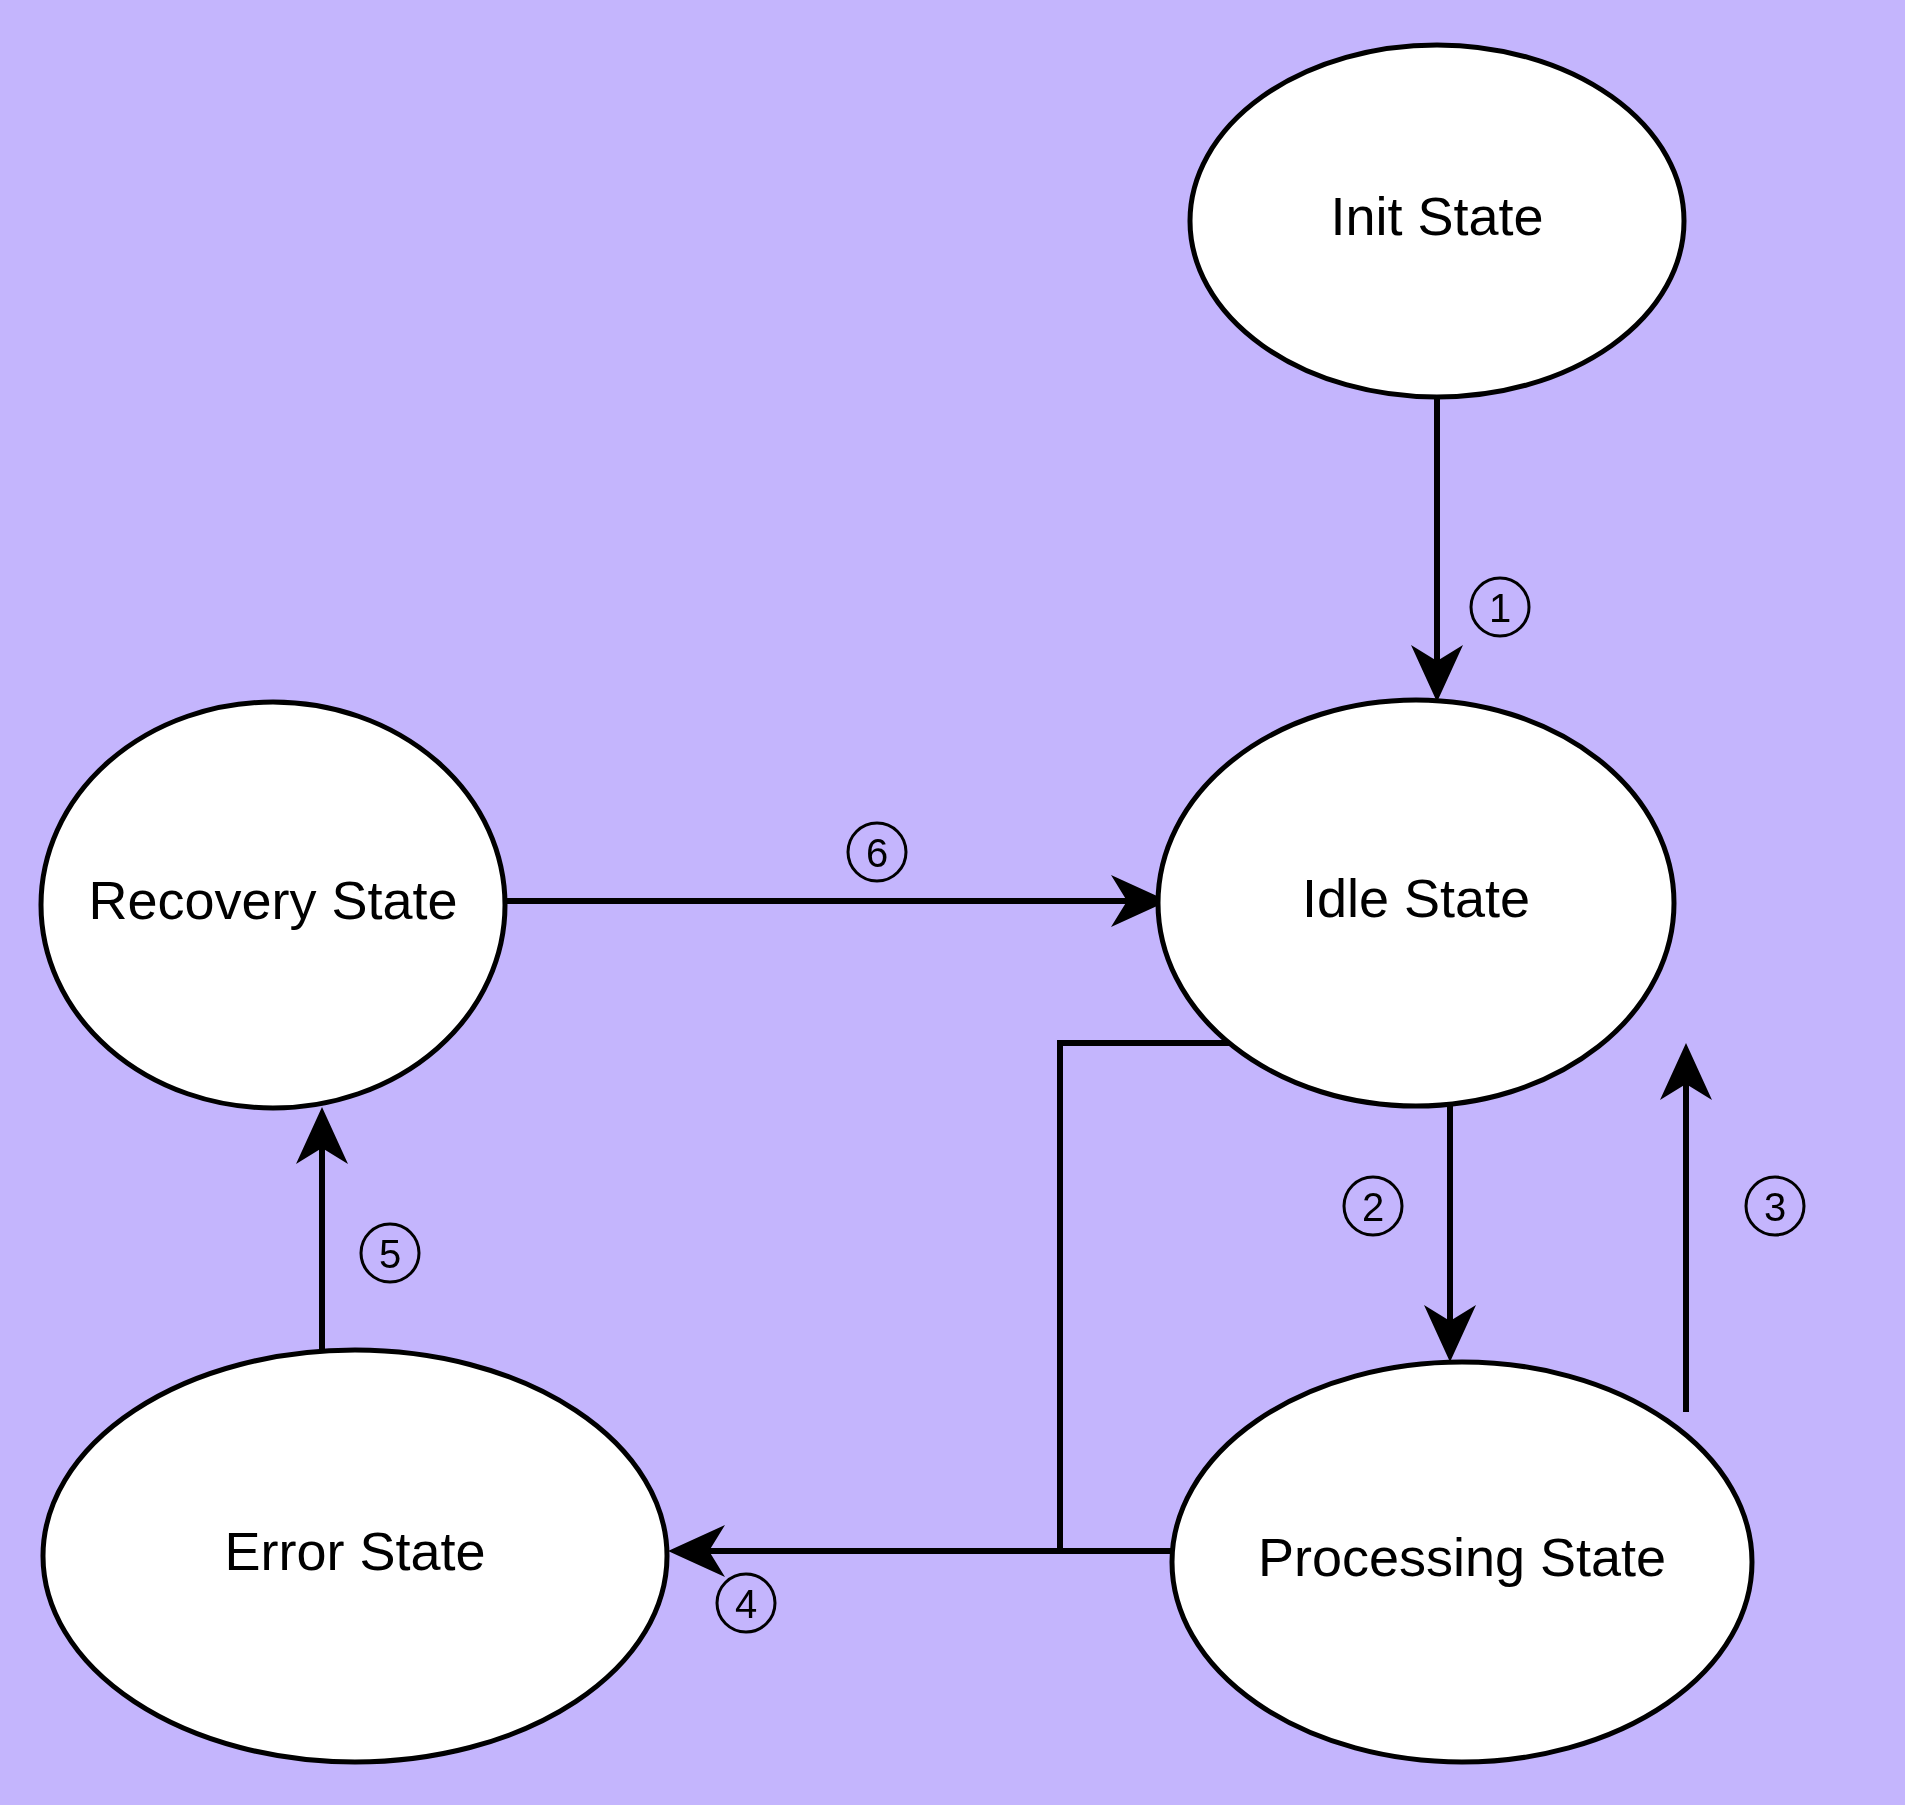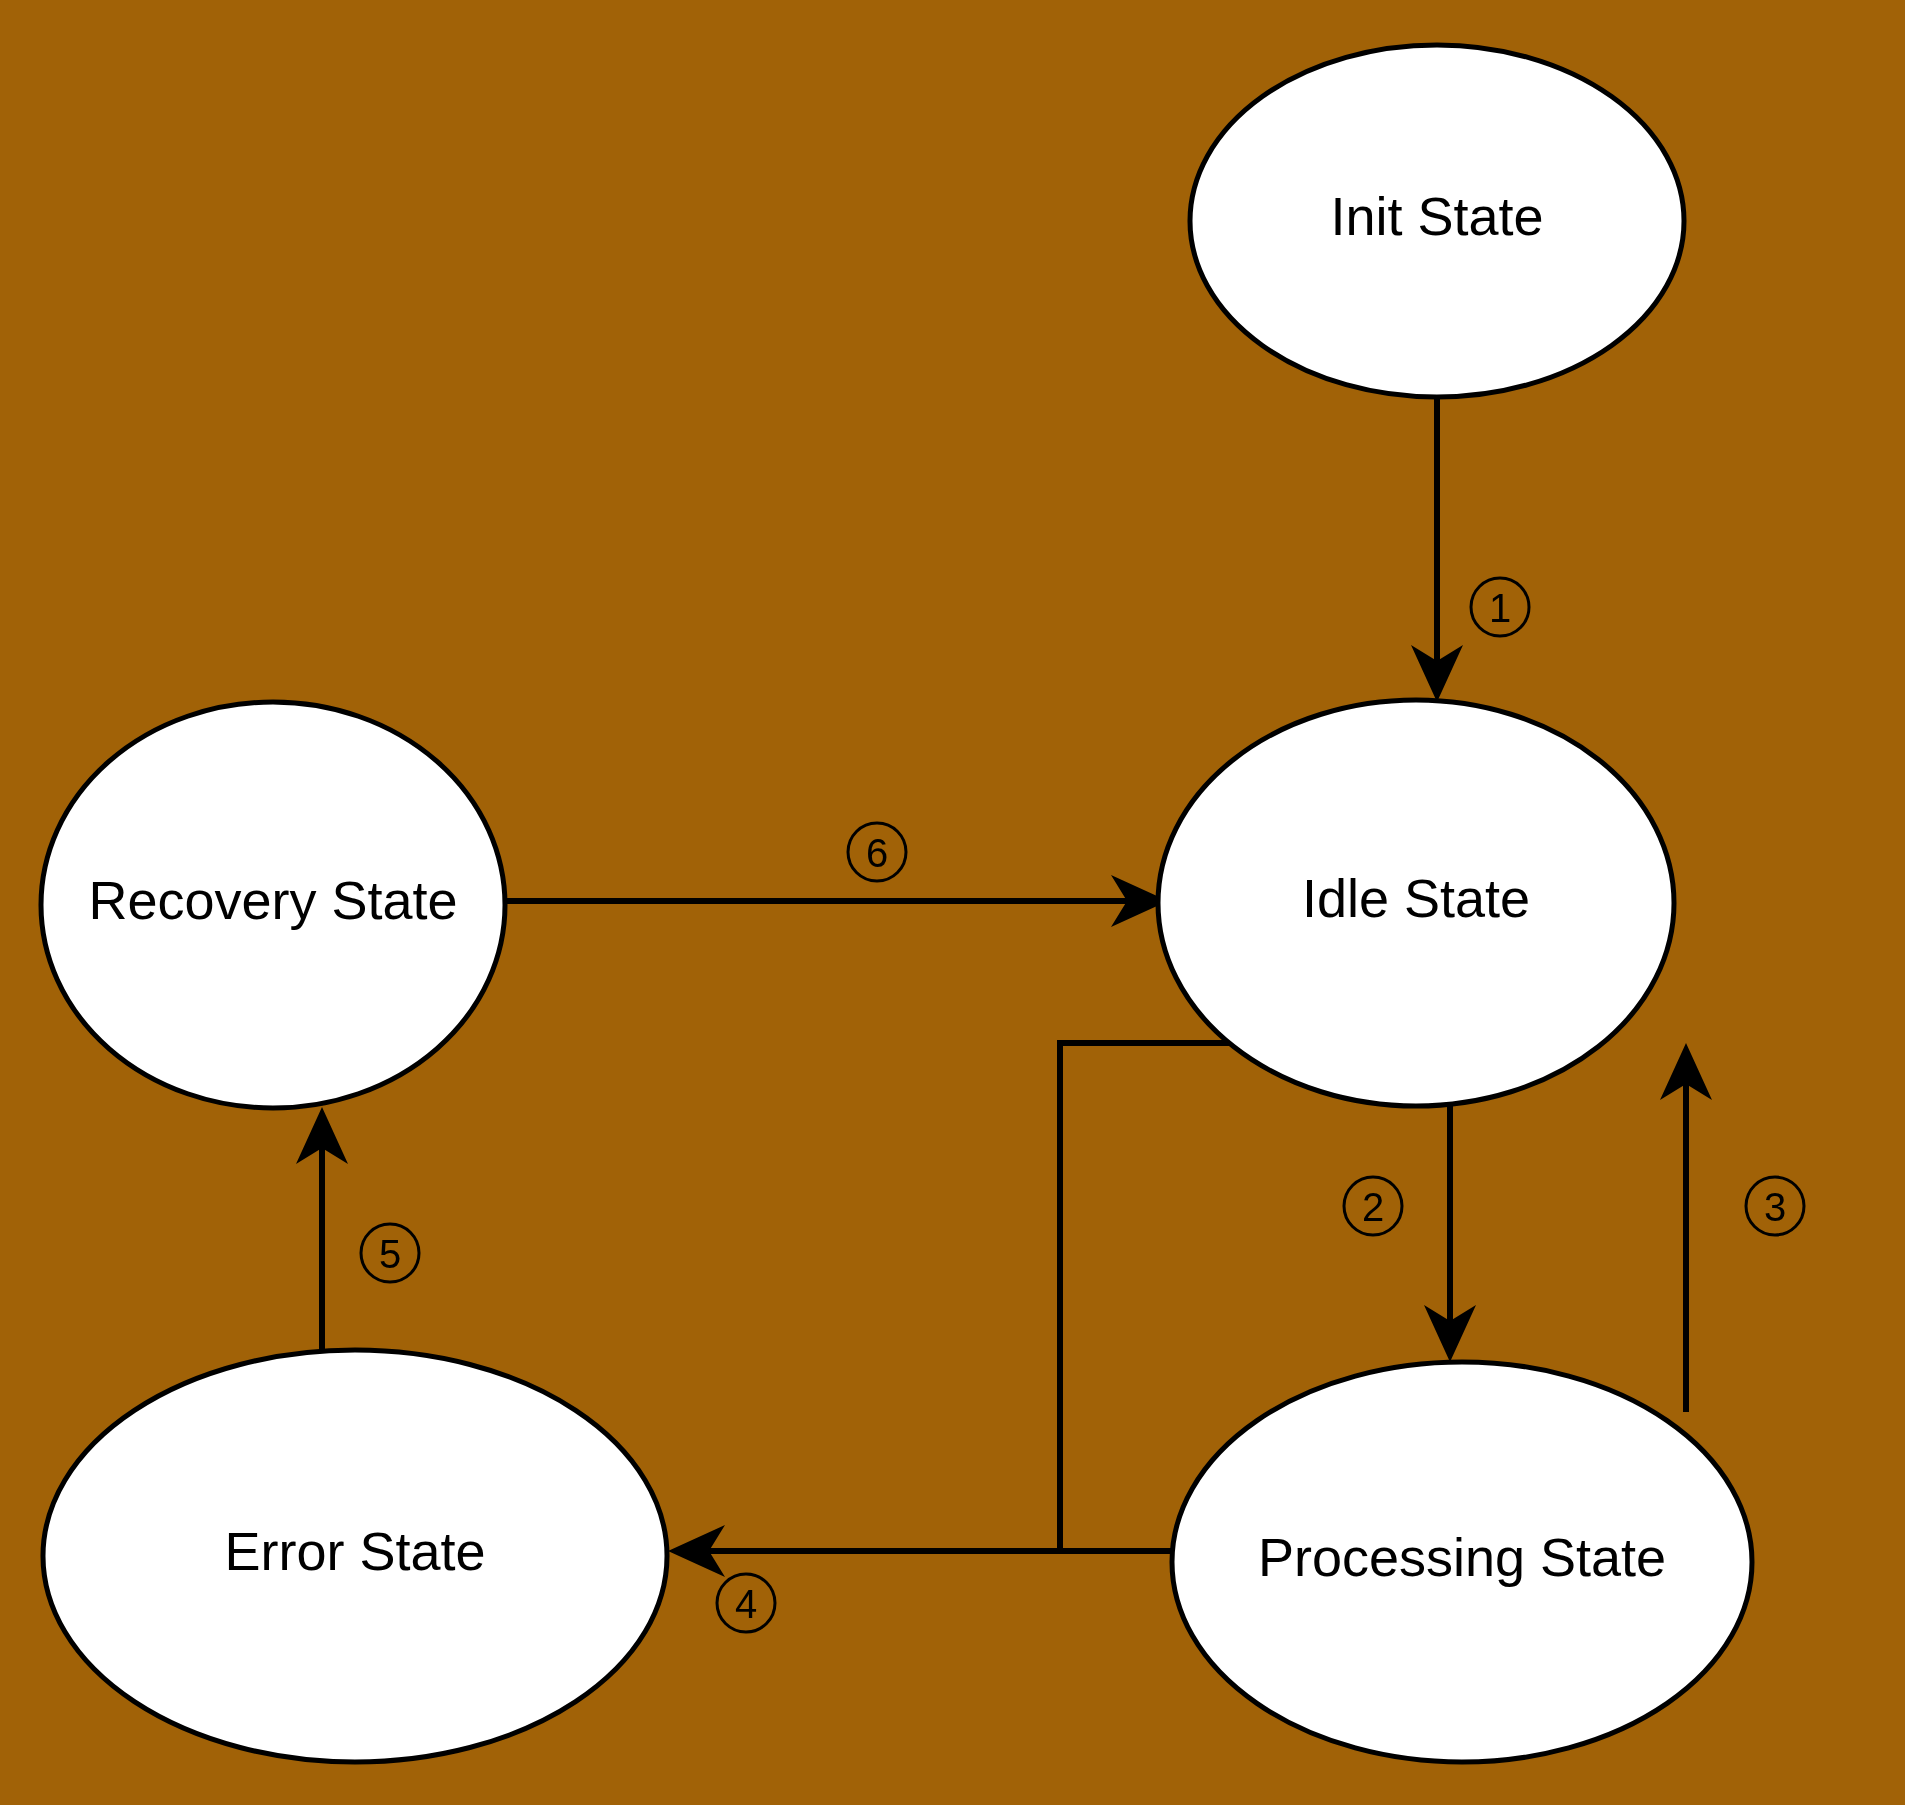--- a/index.html
+++ b/index.html
@@ -4,21 +4,21 @@
 <style>
   html, body {
     margin: 0;
     padding: 0;
     background: #ffffff;
   }
   #canvas-wrap {
     position: relative;
     width: 1905px;
     height: 1805px;
-    background: #a16207;
+    background: #c4b5fd;
     overflow: hidden;
   }
   svg#state-diagram {
     display: block;
     width: 1905px;
     height: 1805px;
   }
   .node-ellipse {
     fill: #ffffff;
     stroke: #000000;

